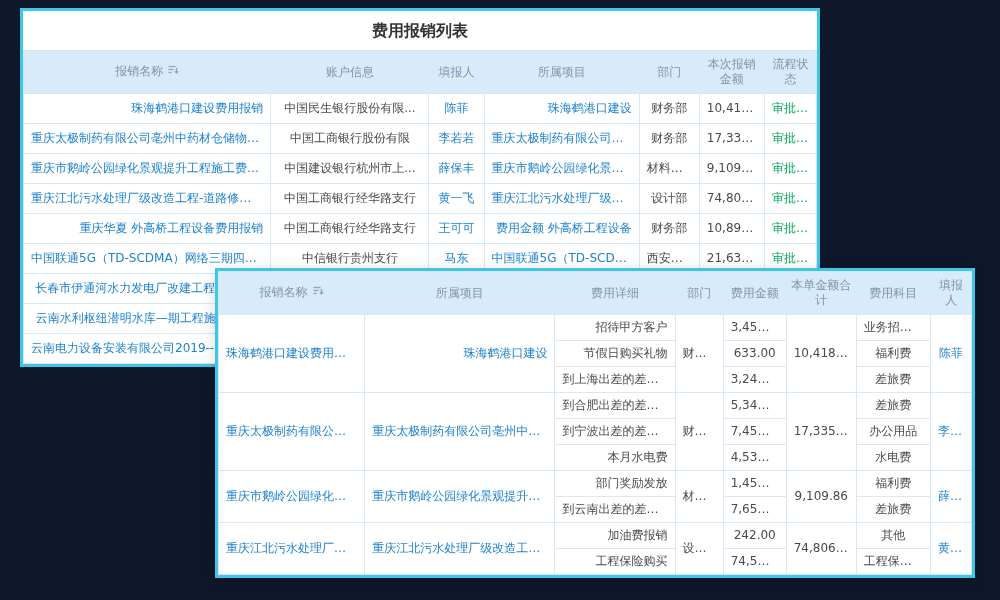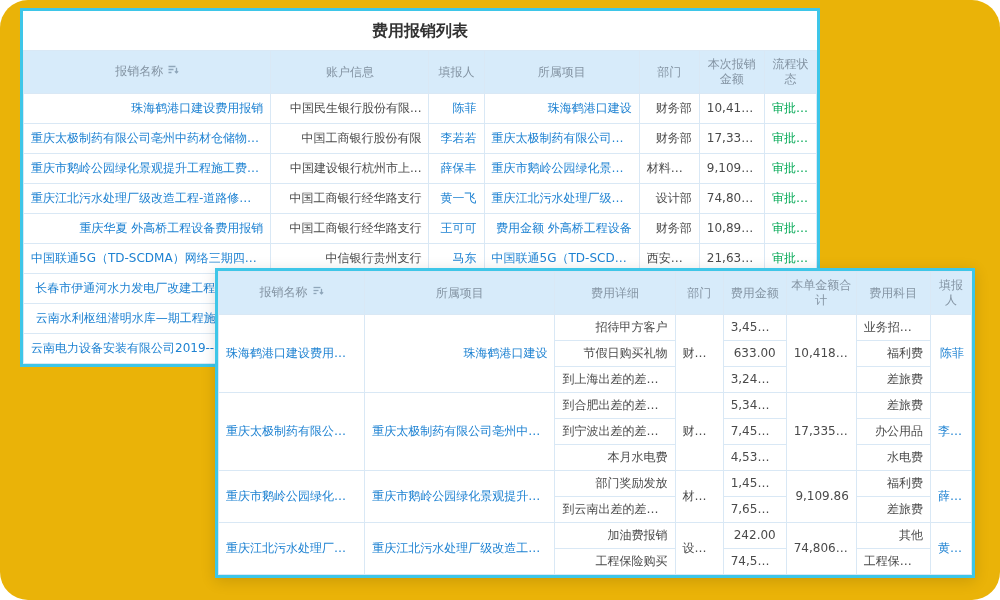--- a/index.html
+++ b/index.html
@@ -1,17 +1,17 @@
 <!DOCTYPE html>
 <html style="--panel-border: #3ec6e8; --header-bg: #d7ebfa; --header-text: #8494a3; --grid-line: #d9e8f5; --link: #1e82d2; --status-green: #00a854; --title-text: #333333; --cell-text: #4a4a4a;"><head>
 <meta charset="utf-8">
 <style>
   * { margin:0; padding:0; box-sizing:border-box; }
   html,body { background:#ffffff; font-family:"DejaVu Sans","Liberation Sans",sans-serif; }
-  .stage { position:relative; width:1000px; height:600px; overflow:hidden; background:#eab308;border-radius:28px; }
+  .stage { position:relative; width:1000px; height:600px; overflow:hidden; background:#0f172a; }
 
   .panel { position:absolute; background:#fff; border:3px solid var(--panel-border,#3ec6e8); }
   .list-panel   { left:20px;  top:8px;   width:800px; z-index:1; }
   .detail-panel { left:215px; top:268px; width:760px; z-index:5; box-shadow:0 3px 14px rgba(0,0,0,.14); }
 
   .panel-title { text-align:center; font-weight:bold; font-size:16px; color:var(--title-text,#333);
                  padding:10px 0 8px 0; background:#fff; }
   .detail-panel .panel-title { padding:7px 0 6px 0; }
 
   table { border-collapse:collapse; table-layout:fixed; width:100%; }
@@ -21,21 +21,21 @@
   .list-tbl th { height:39px; }
   .detail-tbl th { height:35px; }
 
   td { font-size:12px; color:var(--cell-text,#4a4a4a); border:1px solid var(--grid-line,#d9e8f5);
        padding:0 7px; white-space:nowrap; overflow:hidden; text-overflow:ellipsis;
        vertical-align:middle; }
   .list-tbl td   { height:29px; line-height:29px; }
   .detail-tbl td { height:25px; line-height:25px;margin-top:28px; }
 
   .left   { text-align:right; }
-  .center { text-align:right; }
+  .center { text-align:center; }
   .right  { text-align:right; padding-right:10px; }
   .link   { color:var(--link,#1e82d2); cursor:pointer; }
   .status { color:var(--status-green,#00a854); text-align:center; }
 
   .sort-ic { display:inline-block; vertical-align:-1px; margin-left:4px; }
   .hdr-label { display:inline-block; }
 </style>
 </head>
 <body>
 

